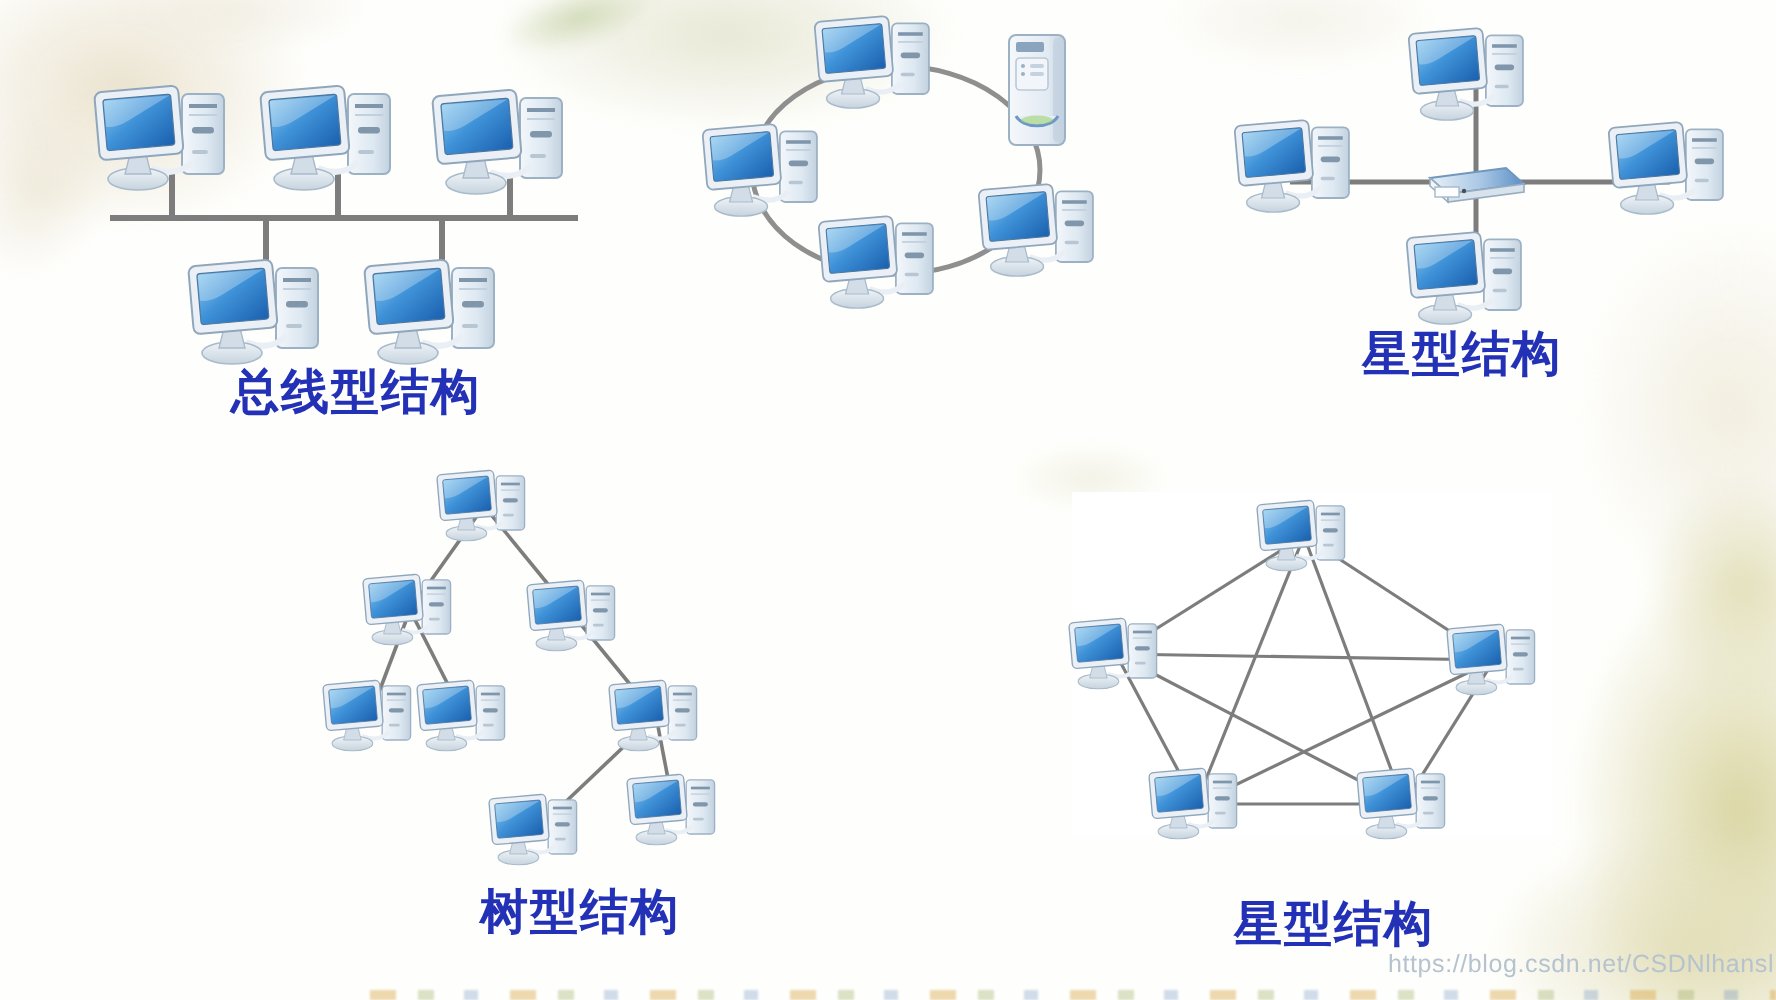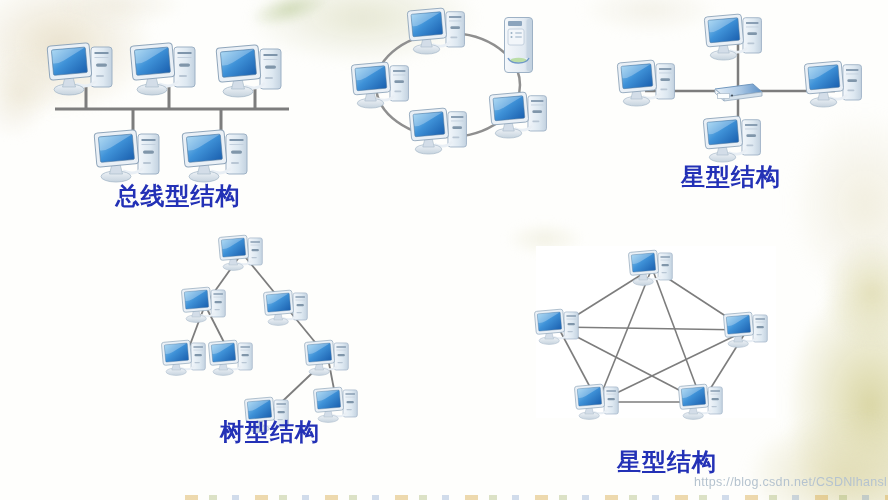--- a/index.html
+++ b/index.html
@@ -164,21 +164,21 @@
       <use href="#sym-pc" x="69" y="3" width="46" height="37"></use>
       <use href="#sym-pc" x="32" y="55" width="46" height="37"></use>
       <use href="#sym-pc" x="114" y="58" width="46" height="37"></use>
       <use href="#sym-pc" x="12" y="108" width="46" height="37"></use>
       <use href="#sym-pc" x="59" y="108" width="46" height="37"></use>
       <use href="#sym-pc" x="155" y="108" width="46" height="37"></use>
       <use href="#sym-pc" x="95" y="165" width="46" height="37"></use>
       <use href="#sym-pc" x="164" y="155" width="46" height="37"></use>
     </svg>
   </div>
-  <div class="topo-label" style="left:200px;top:416px;width:140px;">树型结构</div>
+  <div class="topo-label" style="left:200px;top:440px;width:140px;text-align:right;">树型结构</div>
 
   <div class="topo" style="left:530px;top:240px;">
     <svg width="252" height="186" viewBox="0 0 252 186">
       <rect x="6" y="6" width="240" height="172" fill="#ffffff"></rect>
       <g class="edge" stroke-width="1.6">
         <line x1="122" y1="28" x2="28" y2="87"></line>
         <line x1="122" y1="28" x2="217" y2="90"></line>
         <line x1="122" y1="28" x2="68" y2="162"></line>
         <line x1="122" y1="28" x2="172" y2="162"></line>
         <line x1="28" y1="87" x2="217" y2="90"></line>

